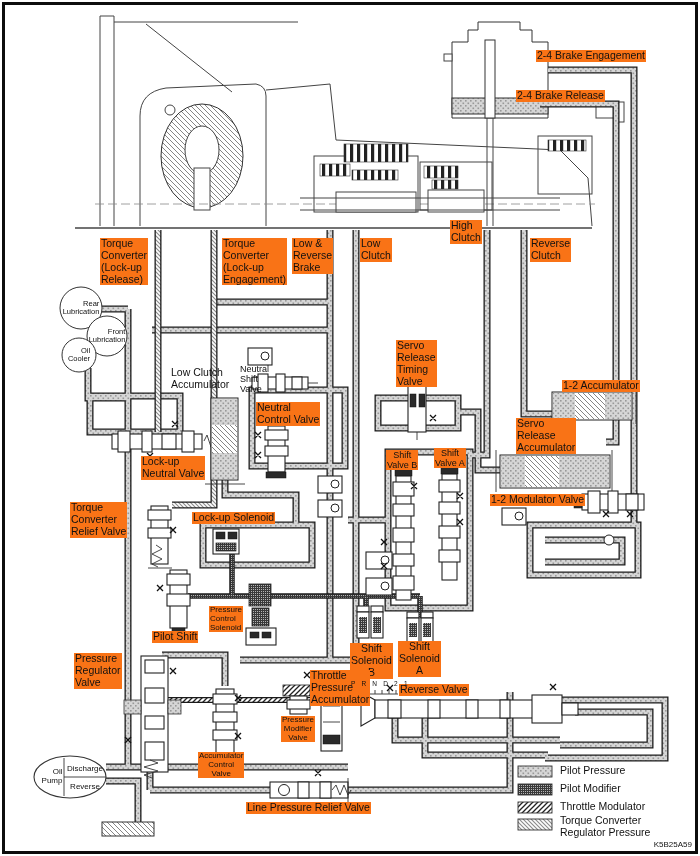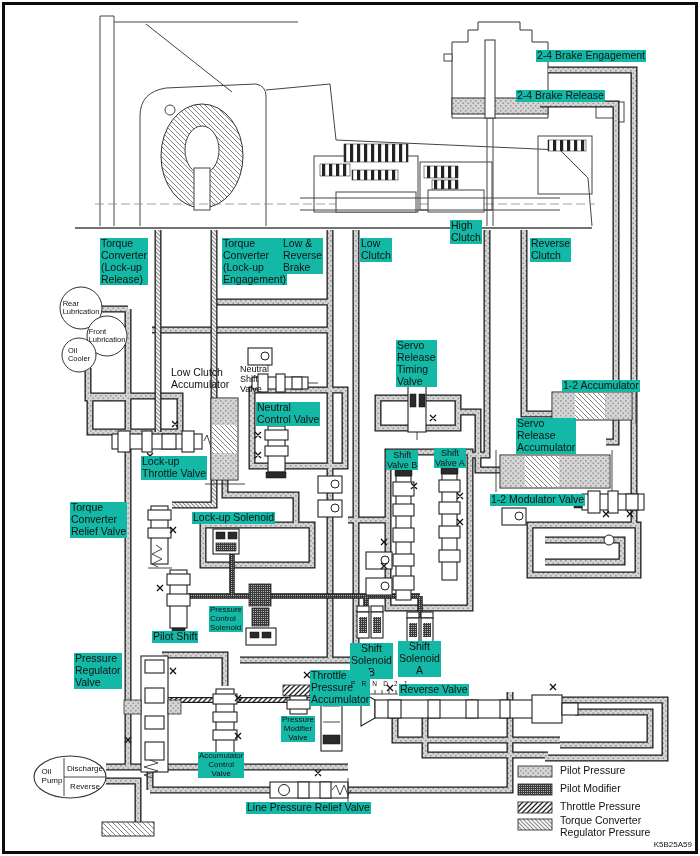--- a/index.html
+++ b/index.html
@@ -1,27 +1,27 @@
 <!DOCTYPE html>
 <html><head>
 <meta charset="utf-8">
 <style>
   html,body{margin:0;padding:0;background:#e8e8e8;}
   .stage{position:relative;width:700px;height:856px;background:#fff;overflow:hidden;
          font-family:"Liberation Sans",sans-serif;}
   .frame{position:absolute;inset:2px;border:3px solid #0d0d0d;pointer-events:none;z-index:50;}
   svg.art{position:absolute;left:0;top:0;z-index:1;}
   .lbl{position:absolute;z-index:10;font-size:10.5px;line-height:1.13;color:#111;
-       white-space:pre-line;background:#14b8a6;padding:0 1px;}
+       white-space:pre-line;background:#f97316;padding:0 1px;}
   .nobg{background:transparent;padding:0;}
   .ctr{text-align:center;}
   .sm{font-size:8px;line-height:1.1;}
   .t75{font-size:7.5px;line-height:1.05;}
   .xs{font-size:6.5px;letter-spacing:2.2px;line-height:1;}
-  .cc{transform:translate(-50%,-50%);text-align:left;}
+  .cc{transform:translate(-50%,-50%);text-align:right;}
   .rt{transform:translateX(-100%);}
   
   .po{stroke:#1b1b1b;stroke-width:7;fill:none;}
   .pi{stroke:url(#patLine);stroke-width:4.4;fill:none;}
   .pot{stroke:#1b1b1b;stroke-width:7;fill:none;}
   .pit{stroke:url(#patTC);stroke-width:4.4;fill:none;}
   .poh{stroke:#1b1b1b;stroke-width:6;fill:none;}
   .pih{stroke:url(#patThrottle);stroke-width:3.6;fill:none;}
   .poq{stroke:#1b1b1b;stroke-width:5.5;fill:none;}
   .piq{stroke:url(#patPilot);stroke-width:3.2;fill:none;}
@@ -332,21 +332,21 @@
 </svg>
 
 <div class="lbl" style="left:100px;top:238px">Torque
 Converter
 (Lock-up
 Release)</div>
 <div class="lbl" style="left:222px;top:238px">Torque
 Converter
 (Lock-up
 Engagement)</div>
-<div class="lbl" style="left:282px;top:238px">Low &amp;
+<div class="lbl" style="left:292px;top:238px">Low &amp;
 Reverse
 Brake</div>
 <div class="lbl" style="left:360px;top:238px">Low
 Clutch</div>
 <div class="lbl" style="left:450px;top:220px">High
 Clutch</div>
 <div class="lbl" style="left:530px;top:238px">Reverse
 Clutch</div>
 <div class="lbl" style="left:536px;top:50px">2-4 Brake Engagement</div>
 <div class="lbl" style="left:516px;top:90px">2-4 Brake Release</div>
@@ -372,21 +372,21 @@
 <div class="lbl" style="left:562px;top:380px">1-2 Accumulator</div>
 <div class="lbl" style="left:516px;top:418px">Servo
 Release
 Accumulator</div>
 <div class="lbl ctr" style="left:386px;top:450px;font-size:9px">Shift
 Valve B</div>
 <div class="lbl ctr" style="left:434px;top:448px;font-size:9px">Shift
 Valve A</div>
 <div class="lbl" style="left:490px;top:494px">1-2 Modulator Valve</div>
 <div class="lbl" style="left:141px;top:456px">Lock-up
-Throttle Valve</div>
+Neutral Valve</div>
 <div class="lbl" style="left:70px;top:502px">Torque
 Converter
 Relief Valve</div>
 <div class="lbl" style="left:192px;top:512px">Lock-up Solenoid</div>
 <div class="lbl sm" style="left:209px;top:606px">Pressure
 Control
 Solenoid</div>
 <div class="lbl" style="left:152px;top:631px">Pilot Shift</div>
 <div class="lbl" style="left:74px;top:653px">Pressure
 Regulator
@@ -410,18 +410,18 @@
 Valve</div>
 <div class="lbl" style="left:246px;top:802px">Line Pressure Relief Valve</div>
 
 <div class="lbl nobg sm cc" style="left:52px;top:777px">Oil
 Pump</div>
 <div class="lbl nobg sm cc" style="left:85px;top:769px">Discharge</div>
 <div class="lbl nobg sm cc" style="left:85px;top:787px">Reverse</div>
 
 <div class="lbl nobg" style="left:560px;top:765px">Pilot Pressure</div>
 <div class="lbl nobg" style="left:560px;top:783px">Pilot Modifier</div>
-<div class="lbl nobg" style="left:560px;top:801px">Throttle Pressure</div>
+<div class="lbl nobg" style="left:560px;top:801px">Throttle Modulator</div>
 <div class="lbl nobg" style="left:560px;top:815px">Torque Converter
 Regulator Pressure</div>
 <div class="lbl nobg sm rt" style="left:692px;top:841px">K5B25A59</div>
 
 </div>
 
 </body></html>

